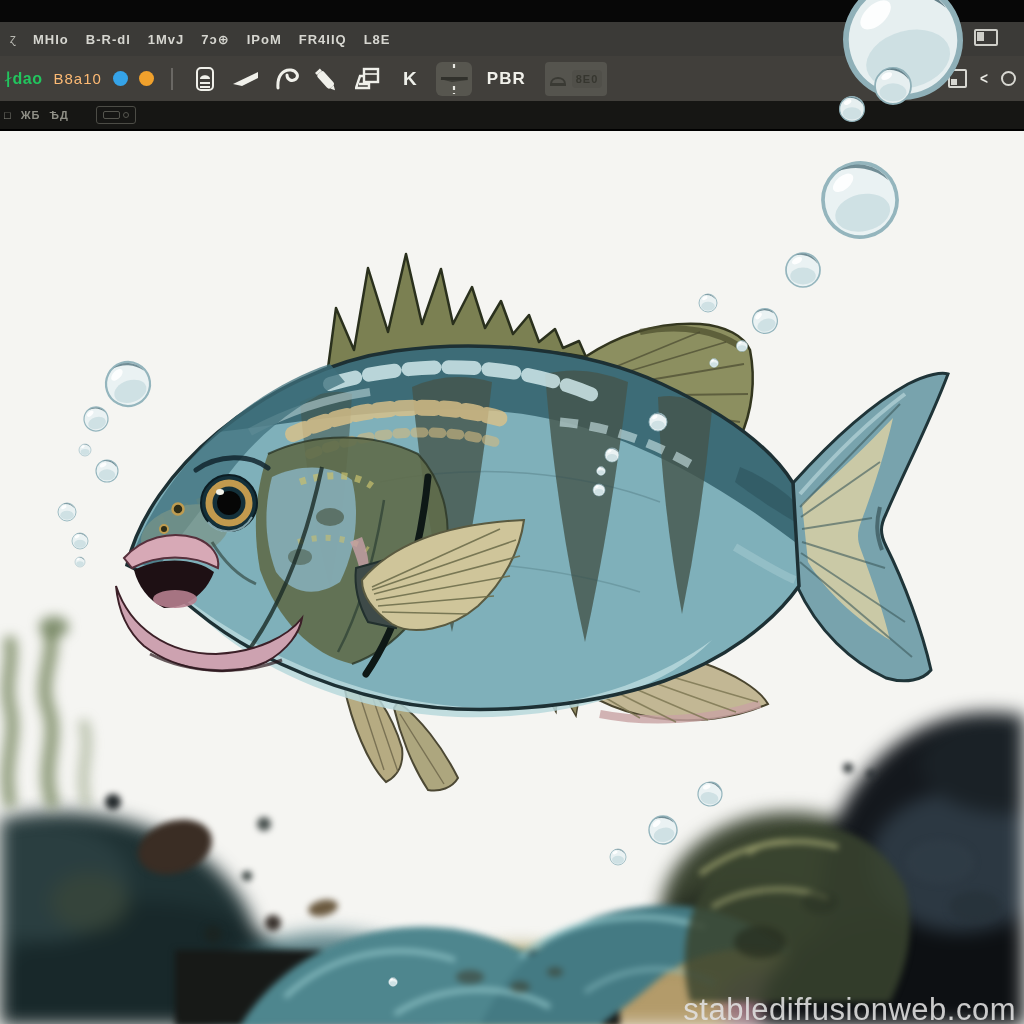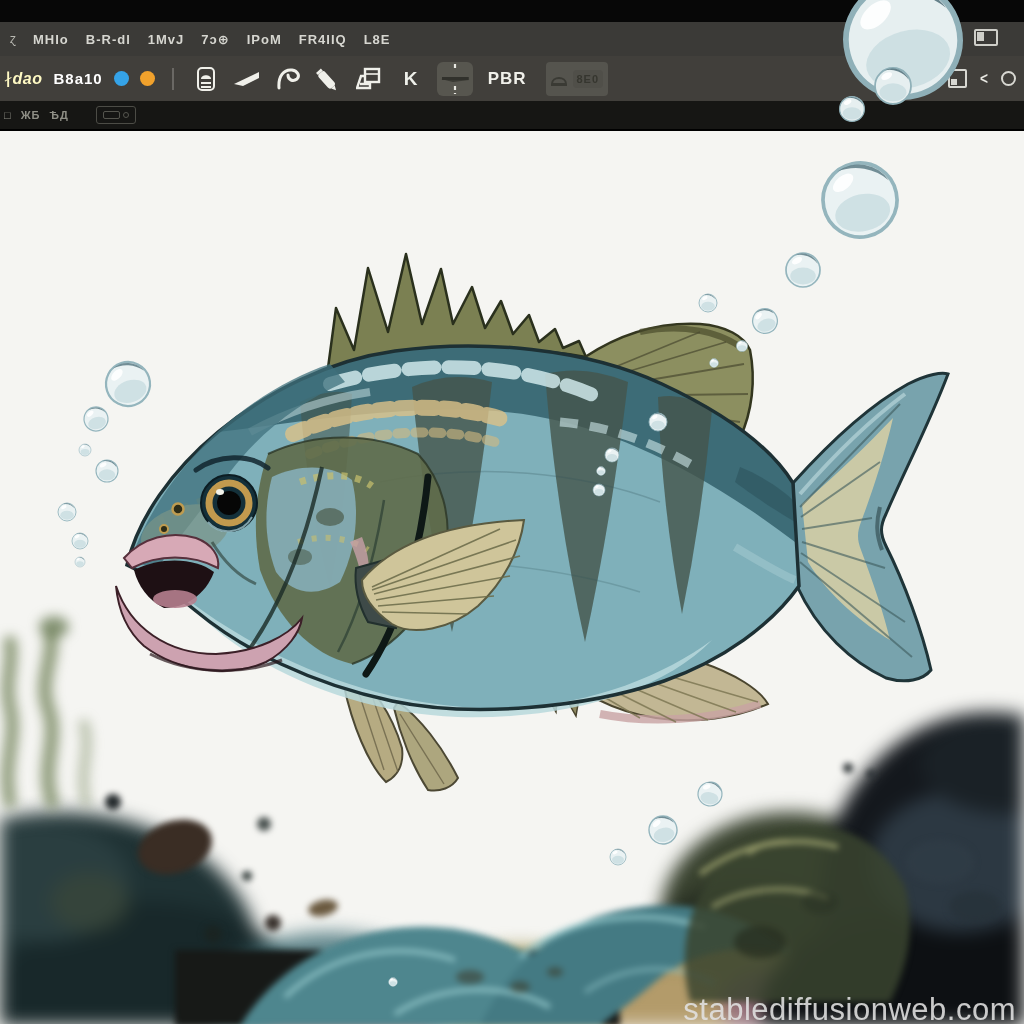--- a/index.html
+++ b/index.html
@@ -12,22 +12,22 @@
   .menubar{left:0;top:22px;width:1024px;height:34px;background:#3b3a37;
            display:flex;align-items:center;gap:17px;padding-left:10px;box-sizing:border-box;}
   .menu-mark{color:#b9b9b2;font-size:12px;}
   .menu-item{color:#d6d6d0;font-size:13px;font-weight:bold;letter-spacing:1px;cursor:default;}
   .win-icon{position:absolute;right:26px;top:29px;width:20px;height:13px;border:2px solid #cfcfc9;
             border-radius:2px;}
   .win-icon::before{content:"";position:absolute;left:1px;top:1px;width:7px;height:9px;background:#cfcfc9;}
 
   .toolbar{left:0;top:56px;width:1024px;height:45px;background:#413f3b;
            display:flex;align-items:center;gap:11px;padding-left:4px;box-sizing:border-box;}
-  .brand{color:#fef9c3;font-size:16px;font-weight:bold;font-style:italic;letter-spacing:.5px;}
-  .badge{color:#ffffff;font-size:15px;font-weight:bold;letter-spacing:1px;}
+  .brand{color:#22c55e;font-size:16px;font-weight:bold;letter-spacing:.5px;}
+  .badge{color:#fdba74;font-size:15px;font-weight:normal;letter-spacing:1px;}
   .dot{width:15px;height:15px;border-radius:50%;}
   .tb-sep{width:2px;height:22px;background:#6a6864;margin:0 6px;}
   .tool{width:30px;height:34px;display:flex;align-items:center;justify-content:center;}
   .tool.active{background:#57564f;border-radius:6px;width:36px;}
   .k-label{color:#eef0ea;font-size:19px;font-weight:bold;}
   .pbr{color:#f0f0ea;font-size:17px;font-weight:bold;letter-spacing:1px;margin-left:4px;}
   .tgroup{margin-left:8px;width:62px;height:34px;background:#55544e;border-radius:4px;
           display:flex;align-items:center;justify-content:space-evenly;}
   .tgroup .seg-label{color:#36362f;font-size:11px;font-weight:bold;letter-spacing:1px;
           background:#504f49;border-radius:4px;padding:3px 4px;}

